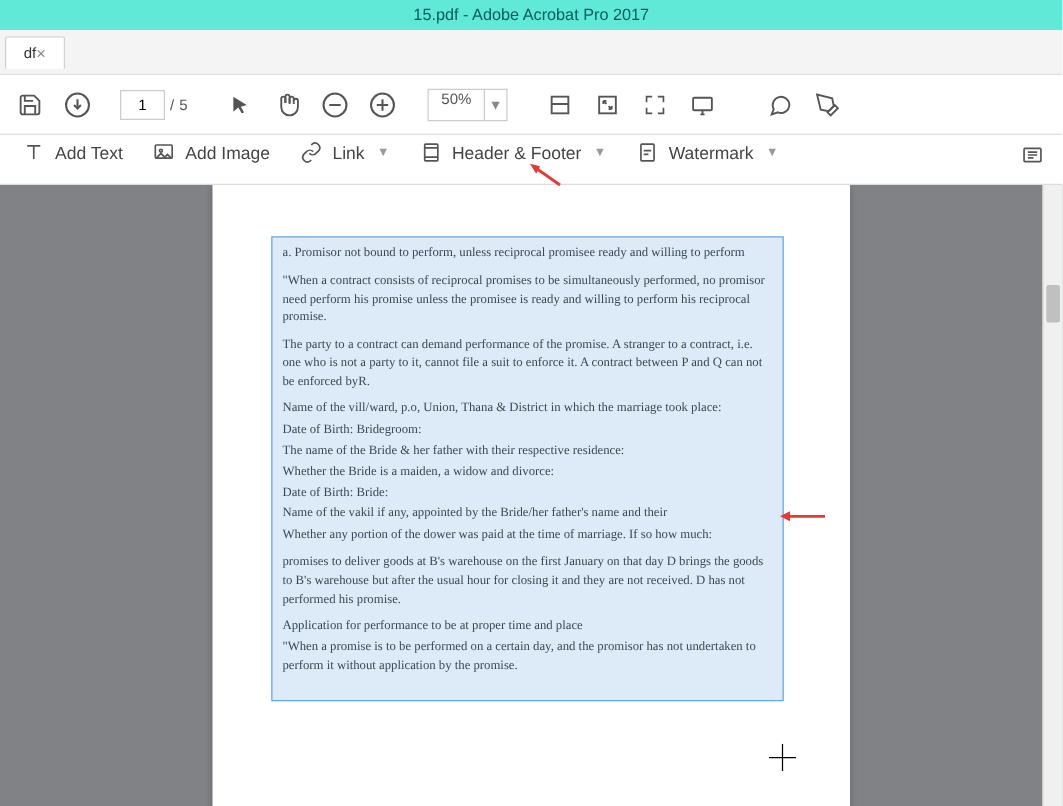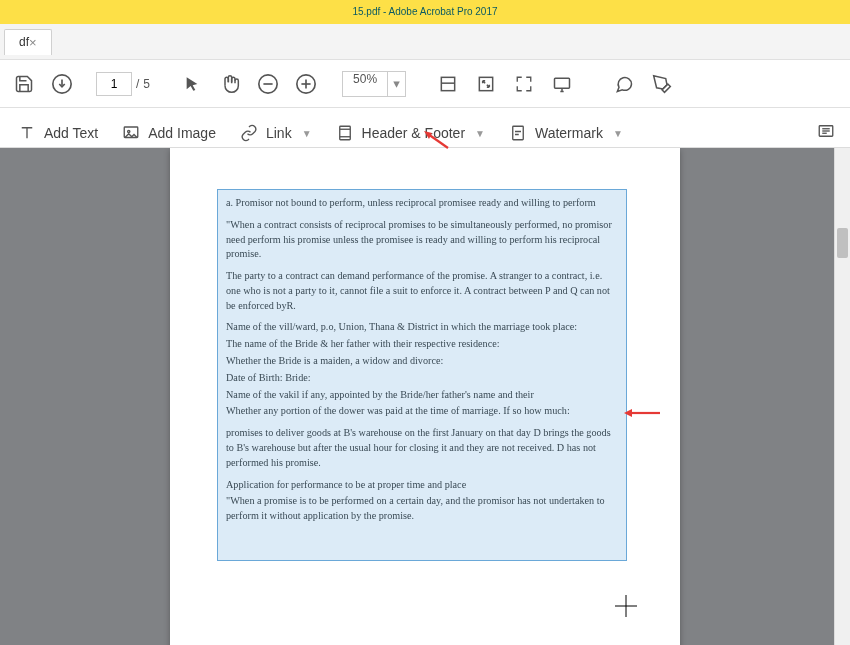--- a/index.html
+++ b/index.html
@@ -1,29 +1,29 @@
 <!DOCTYPE html>
 <html><head>
 <meta charset="utf-8">
 <style>
   * { box-sizing: border-box; margin: 0; padding: 0; }
   body { font-family: "Segoe UI", Tahoma, sans-serif; font-size: 13px; color: #333; background: #fff; width: 850px; height: 645px; overflow: hidden; position: relative; }
-  .titlebar { background: #fde047; height: 24px; line-height: 24px; text-align: center; color: #0b5a63; font-size: 10px; }
+  .titlebar { background: #5eead4; height: 24px; line-height: 24px; text-align: center; color: #0b5a63; font-size: 13px; }
   .tabbar { background: #f4f4f4; height: 36px; border-bottom: 1px solid #e0e0e0; display: flex; align-items: center; padding-left: 4px; }
   .tab { background: #fff; border: 1px solid #d0d0d0; border-bottom: none; padding: 5px 14px; font-size: 12px; display: flex; align-items: center; border-radius: 2px 2px 0 0; }
   .tab-close { color: #888; font-size: 13px; cursor: pointer; }
   .maintool { height: 48px; background: #fff; border-bottom: 1px solid #e0e0e0; display: flex; align-items: center; padding: 0 8px; gap: 6px; }
   .iconbtn { width: 32px; height: 32px; display: flex; align-items: center; justify-content: center; border-radius: 3px; color: #555; }
   .pagebox { display: flex; align-items: center; gap: 4px; font-size: 12px; color: #555; }
   .pagebox input { width: 36px; height: 24px; text-align: center; border: 1px solid #ccc; font-size: 12px; }
   .zoombox { display: flex; border: 1px solid #ccc; height: 26px; }
   .zoombox span { padding: 0 10px; font-size: 12px; color: #555; }
   .zoombox .drop { width: 18px; text-align: center; color: #888; border-left: 1px solid #ccc; height: 100%; display:flex;align-items:center;justify-content:center;}
   .spacer { flex: 1; }
-  .edittool { height: 40px; background: #fff; border-bottom: 1px solid #dcdcdc; display: flex; align-items: flex-end; padding: 0 8px; gap: 4px; }
+  .edittool { height: 40px; background: #fff; border-bottom: 1px solid #dcdcdc; display: flex; align-items: flex-start; padding: 0 8px; gap: 4px; }
   .edtbtn { display: flex; align-items: center; gap: 8px; padding: 5px 10px; border-radius: 3px; font-size: 14px; color: #444; cursor: pointer; }
   .edtbtn.active { color: #1aa3d9; }
   .edtbtn .ic { width: 18px; height: 18px; display:flex; align-items:center; justify-content:center; }
   .edtbtn .caret { color: #999; font-size: 10px; margin-left: 2px; }
   .docarea { position: relative; background: #808285; height: 497px; overflow: hidden; }
   .page { background: #fff; width: 510px; height: 720px; margin: 0 auto; position: relative; top: 0; box-shadow: 0 2px 6px rgba(0,0,0,.3); }
   .selbox { position: absolute; left: 47px; top: 41px; width: 410px; height: 372px; border: 1px solid #6aa8d8; background: rgba(154, 199, 231, 0.35); padding: 6px 8px; font-size: 10.2px; line-height: 1.45; color: #3a4a55; font-family: Georgia, 'Times New Roman', serif; overflow: hidden; }
   .selbox p { margin-bottom: 7px; }
   .selbox .hd { font-weight: 400; }
   .vscroll { position: absolute; right: 0; top: 0; bottom: 0; width: 16px; background: #f0f0f0; border-left: 1px solid #dcdcdc; }
@@ -198,20 +198,21 @@
   </div>
 </div>
 
 <div class="docarea">
   <div class="page">
     <div class="selbox">
       <p class="hd">a. Promisor not bound to perform, unless reciprocal promisee ready and willing to perform</p>
       <p>"When a contract consists of reciprocal promises to be simultaneously performed, no promisor need perform his promise unless the promisee is ready and willing to perform his reciprocal promise.</p>
       <p>The party to a contract can demand performance of the promise. A stranger to a contract, i.e. one who is not a party to it, cannot file a suit to enforce it. A contract between P and Q can not be enforced byR.</p>
       <p style="margin-bottom:2px">Name of the vill/ward, p.o, Union, Thana &amp; District in which the marriage took place:</p>
+      <p style="margin-bottom:2px">Date of Birth: Bridegroom:</p>
       <p style="margin-bottom:2px">The name of the Bride &amp; her father with their respective residence:</p>
       <p style="margin-bottom:2px">Whether the Bride is a maiden, a widow and divorce:</p>
       <p style="margin-bottom:2px">Date of Birth: Bride:</p>
       <p style="margin-bottom:2px">Name of the vakil if any, appointed by the Bride/her father's name and their</p>
       <p>Whether any portion of the dower was paid at the time of marriage. If so how much:</p>
       <p>promises to deliver goods at B's warehouse on the first January on that day D brings the goods to B's warehouse but after the usual hour for closing it and they are not received. D has not performed his promise.</p>
       <p style="margin-bottom:2px">Application for performance to be at proper time and place</p>
       <p>"When a promise is to be performed on a certain day, and the promisor has not undertaken to perform it without application by the promise.</p>
     </div>
   </div>

